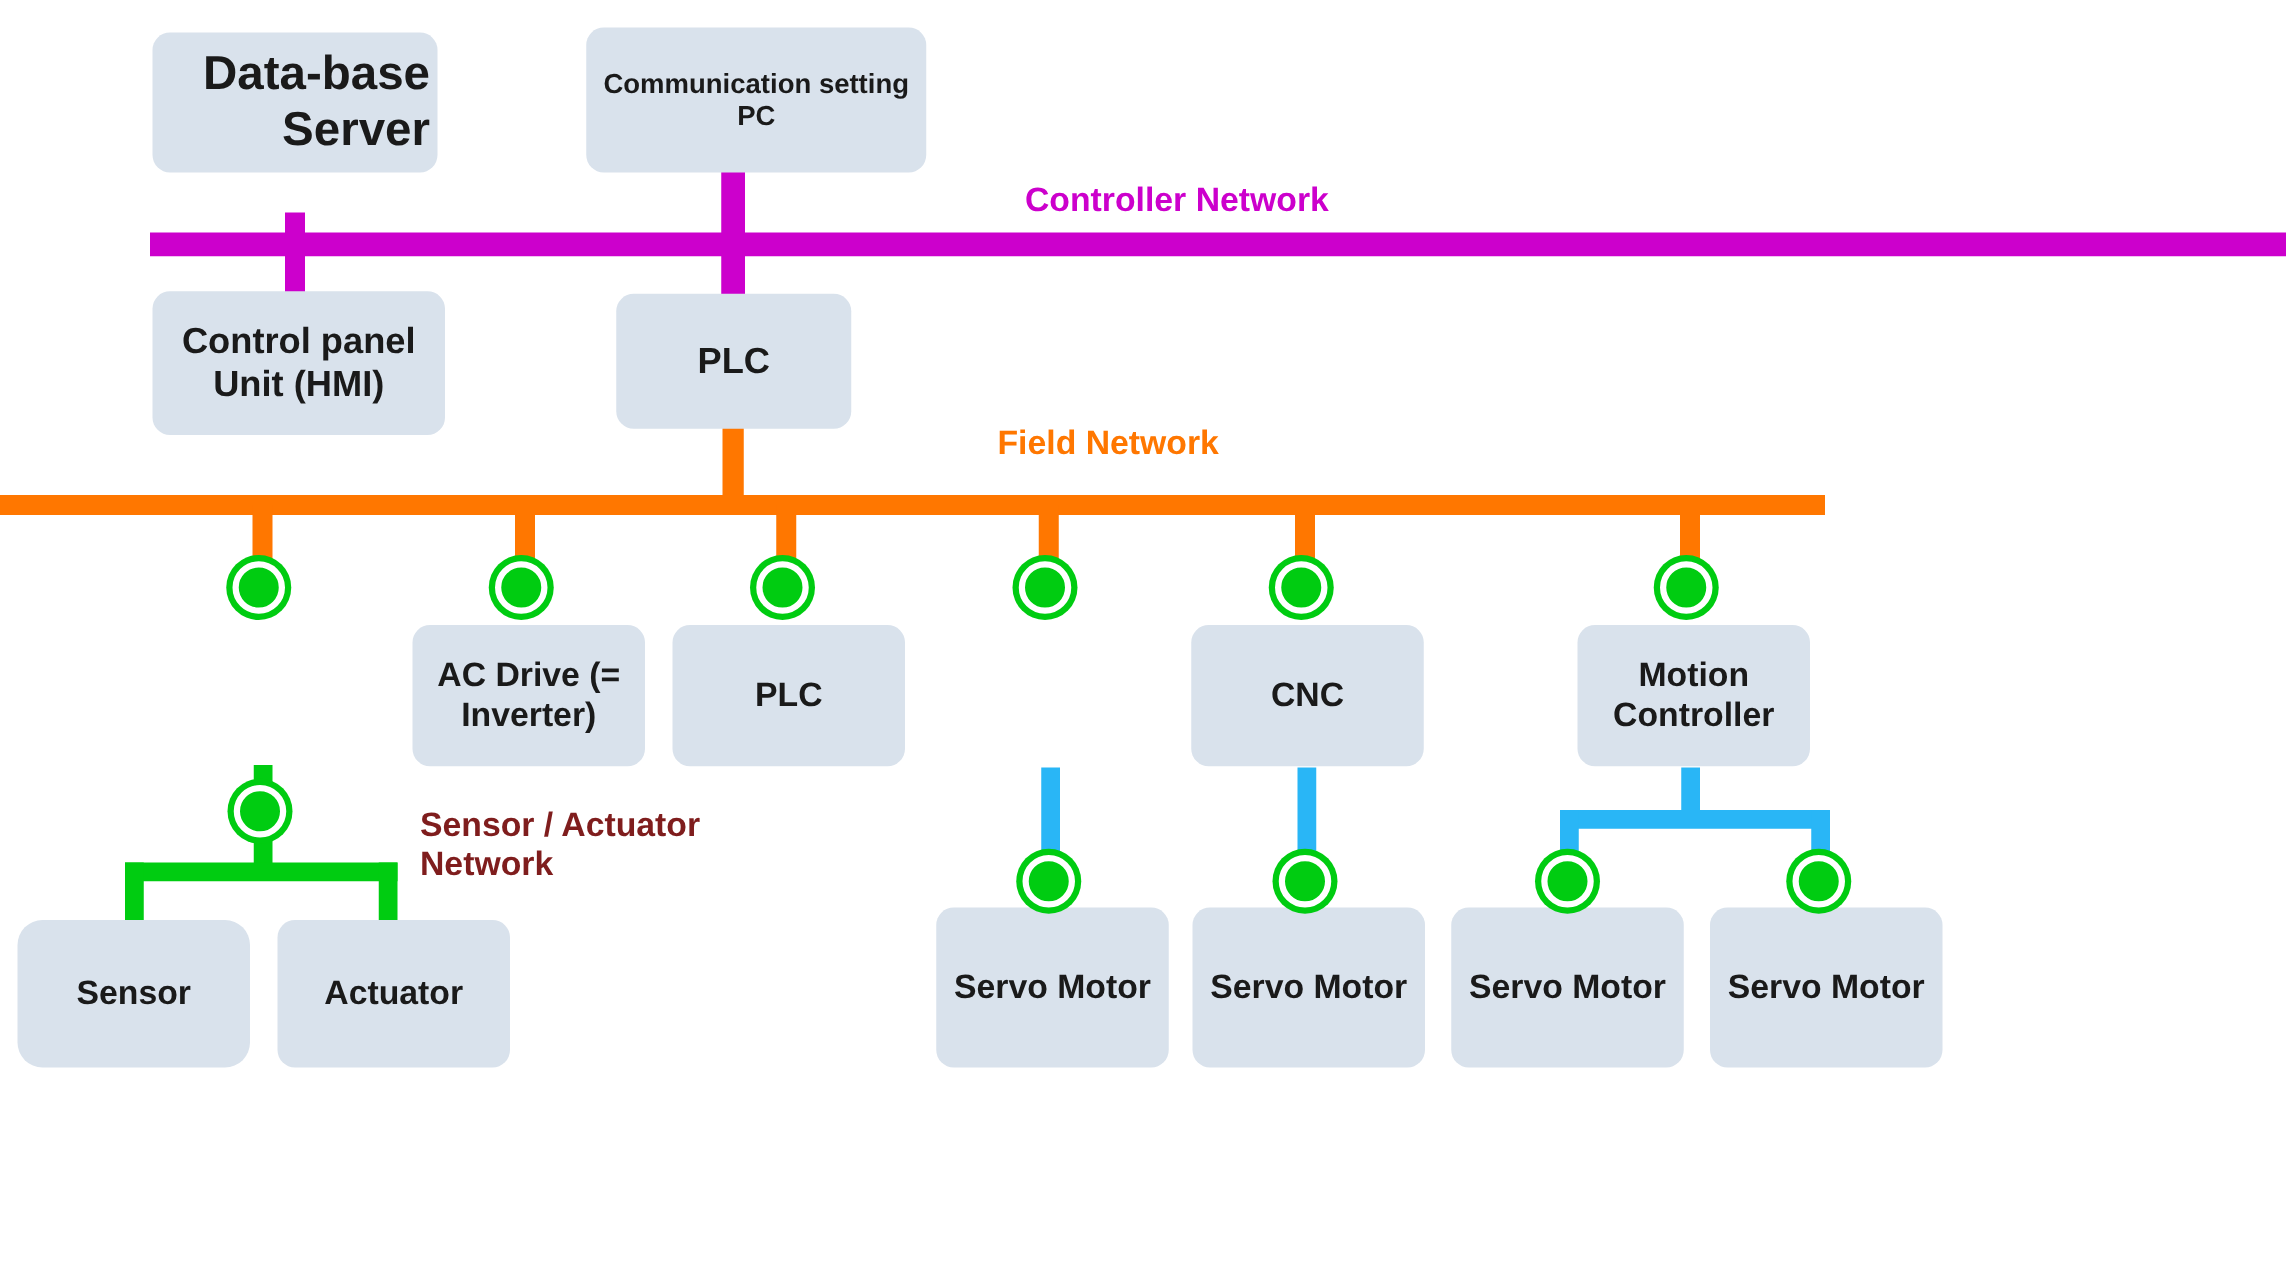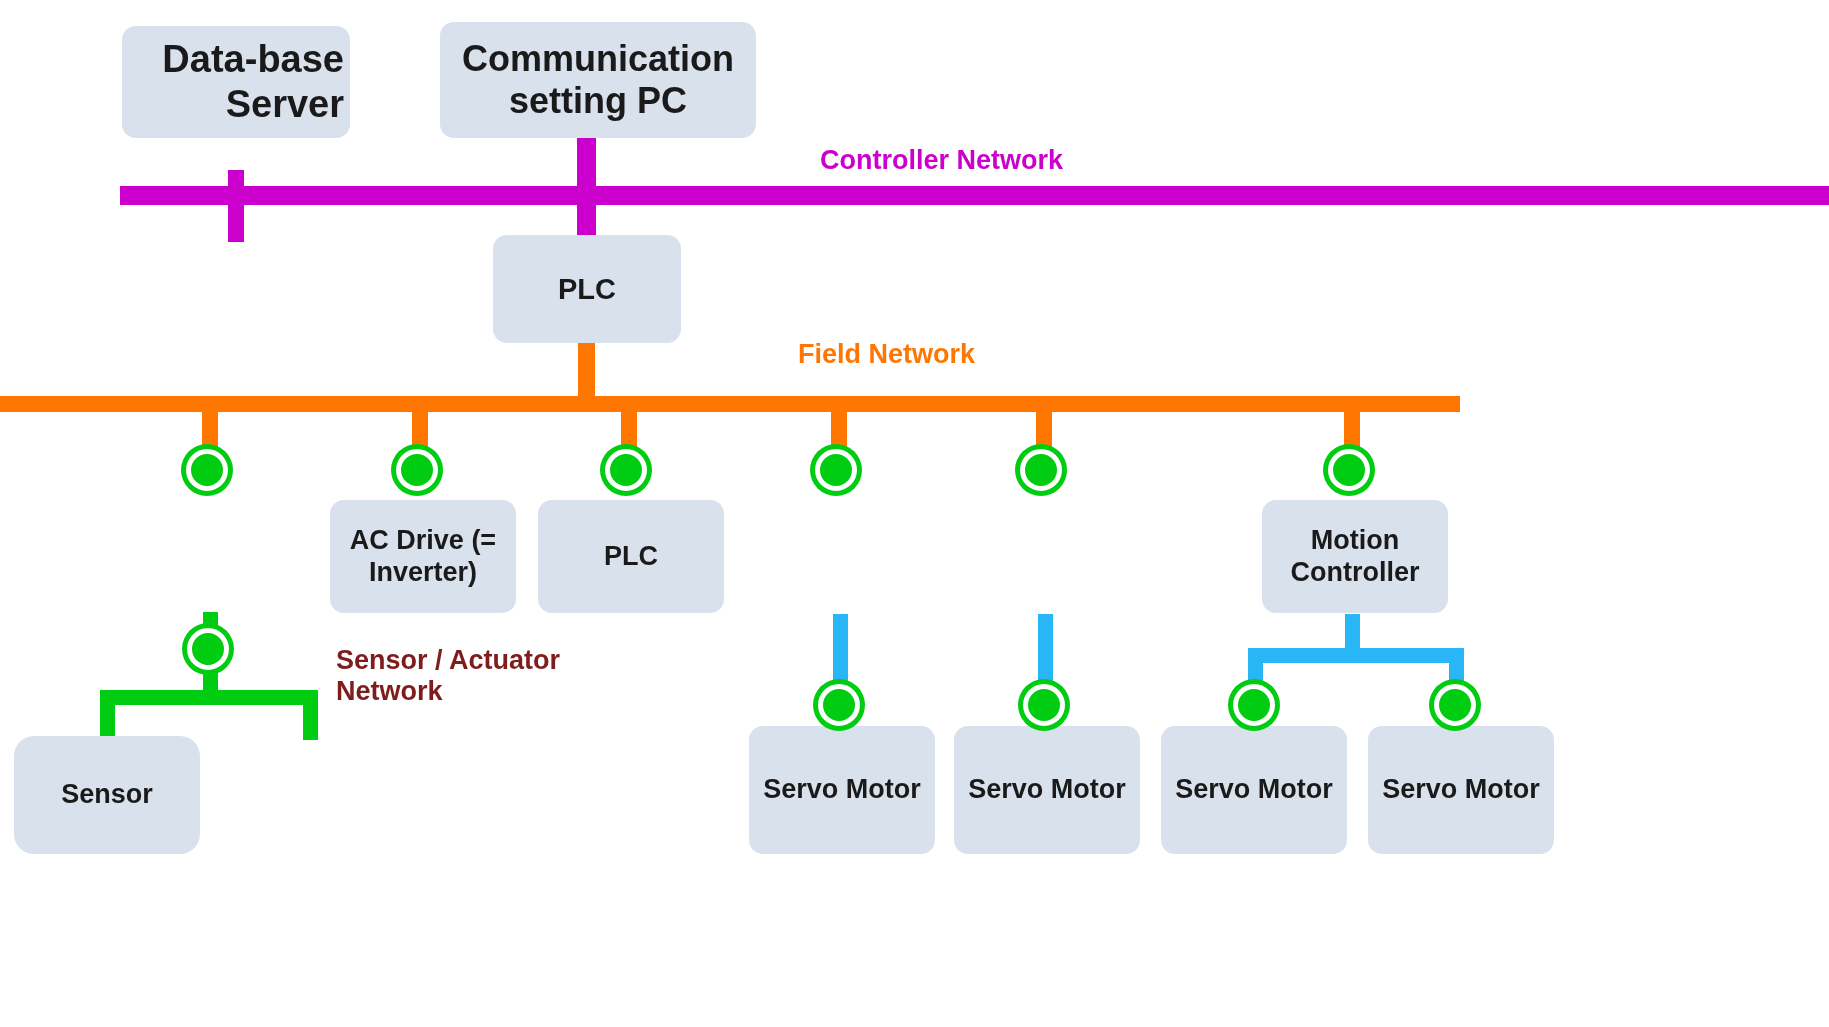--- a/index.html
+++ b/index.html
@@ -125,32 +125,36 @@
 
   <div class="conn" style="left:187px; top:628px; width:42px; height:42px;"></div>
 
   <div class="conn" style="left:818px; top:684px; width:42px; height:42px;"></div>
   <div class="conn" style="left:1023px; top:684px; width:42px; height:42px;"></div>
   <div class="conn" style="left:1233px; top:684px; width:42px; height:42px;"></div>
   <div class="conn" style="left:1434px; top:684px; width:42px; height:42px;"></div>
 
   <div class="node" style="left:122px; top:26px; width:228px; height:112px; font-size:38px;text-align:right;">Data-base
 Server</div>
-  <div class="node" style="left:440px; top:22px; width:316px; height:116px; font-size:36px;">Communication
+  <div class="node" style="left:469px; top:22px; width:272px; height:116px; font-size:22px;">Communication
 setting PC</div>
 
+  <div class="node" style="left:122px; top:233px; width:234px; height:115px; font-size:29px;">Control panel
+Unit (HMI)</div>
   <div class="node" style="left:493px; top:235px; width:188px; height:108px; font-size:29px;">PLC</div>
 
   <div class="node" style="left:330px; top:500px; width:186px; height:113px; font-size:27px;">AC Drive
 (= Inverter)</div>
   <div class="node" style="left:538px; top:500px; width:186px; height:113px; font-size:27px;">PLC</div>
+  <div class="node" style="left:953px; top:500px; width:186px; height:113px; font-size:27px;">CNC</div>
   <div class="node" style="left:1262px; top:500px; width:186px; height:113px; font-size:27px;">Motion
 Controller</div>
 
   <div class="node" style="left:14px; top:736px; width:186px; height:118px; font-size:27px;border-radius:20px;">Sensor</div>
+  <div class="node" style="left:222px; top:736px; width:186px; height:118px; font-size:27px;">Actuator</div>
 
   <div class="node" style="left:749px; top:726px; width:186px; height:128px; font-size:27px;">Servo
 Motor</div>
   <div class="node" style="left:954px; top:726px; width:186px; height:128px; font-size:27px;">Servo
 Motor</div>
   <div class="node" style="left:1161px; top:726px; width:186px; height:128px; font-size:27px;">Servo
 Motor</div>
   <div class="node" style="left:1368px; top:726px; width:186px; height:128px; font-size:27px;">Servo
 Motor</div>
 

